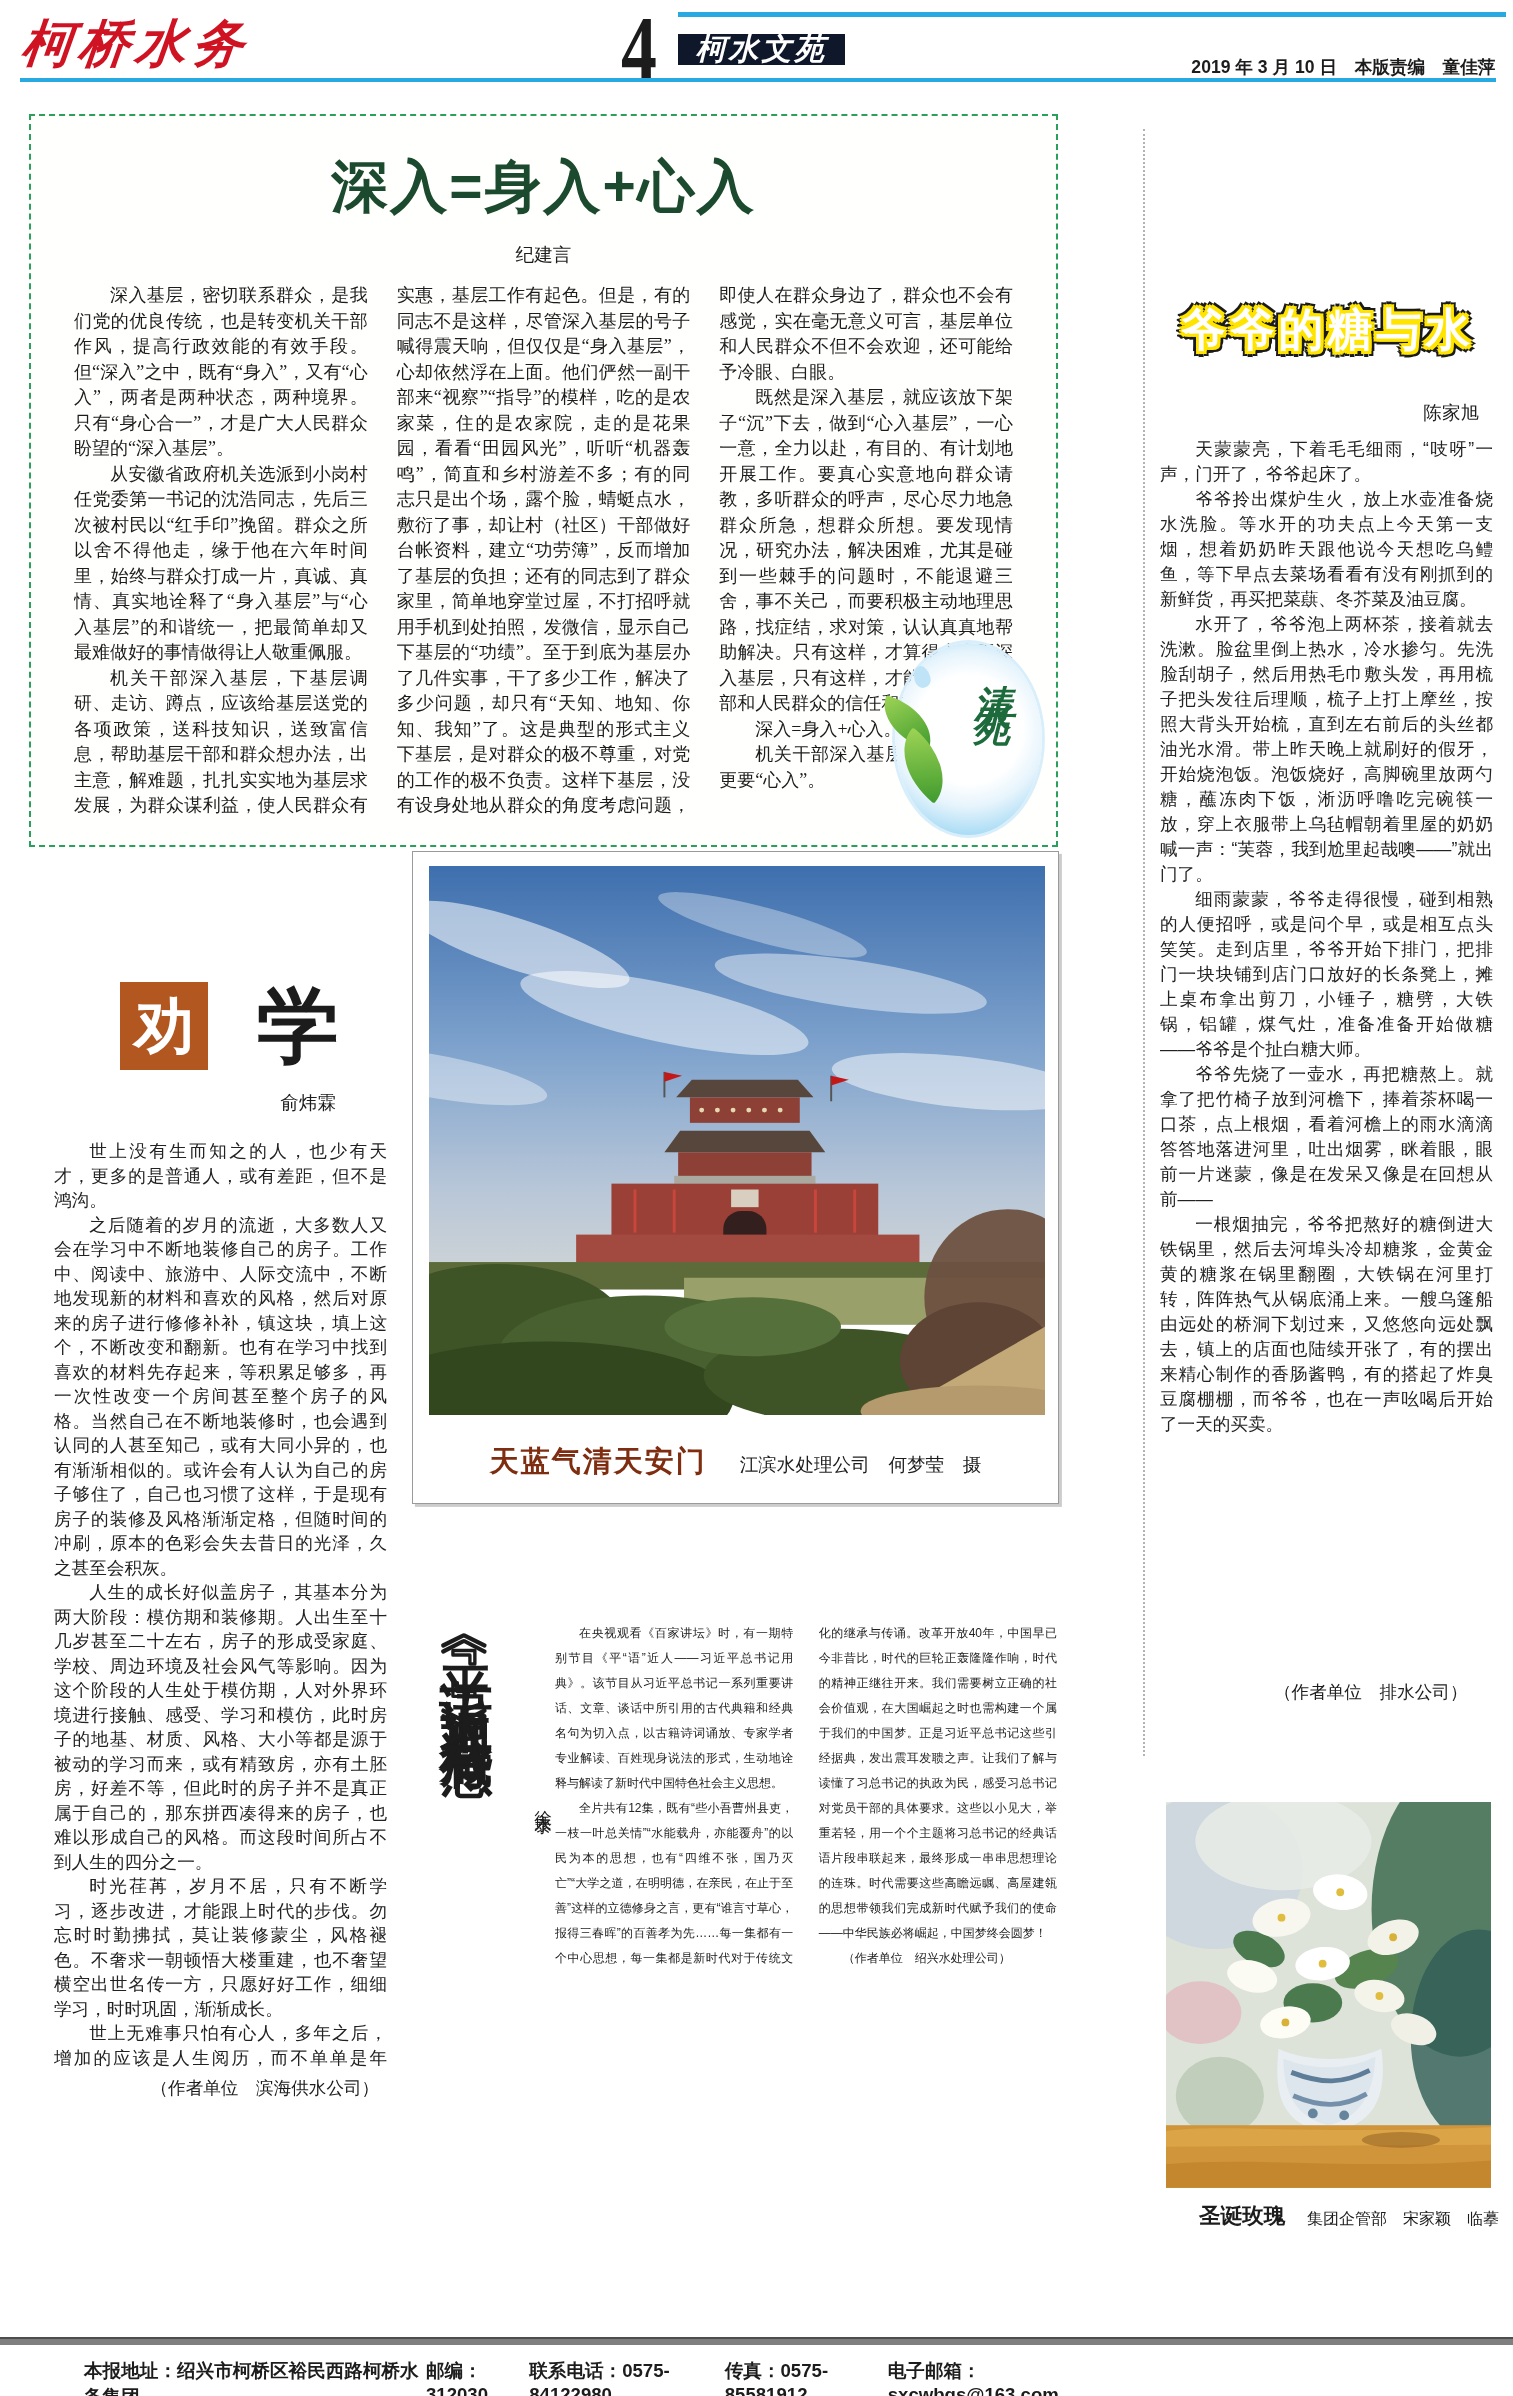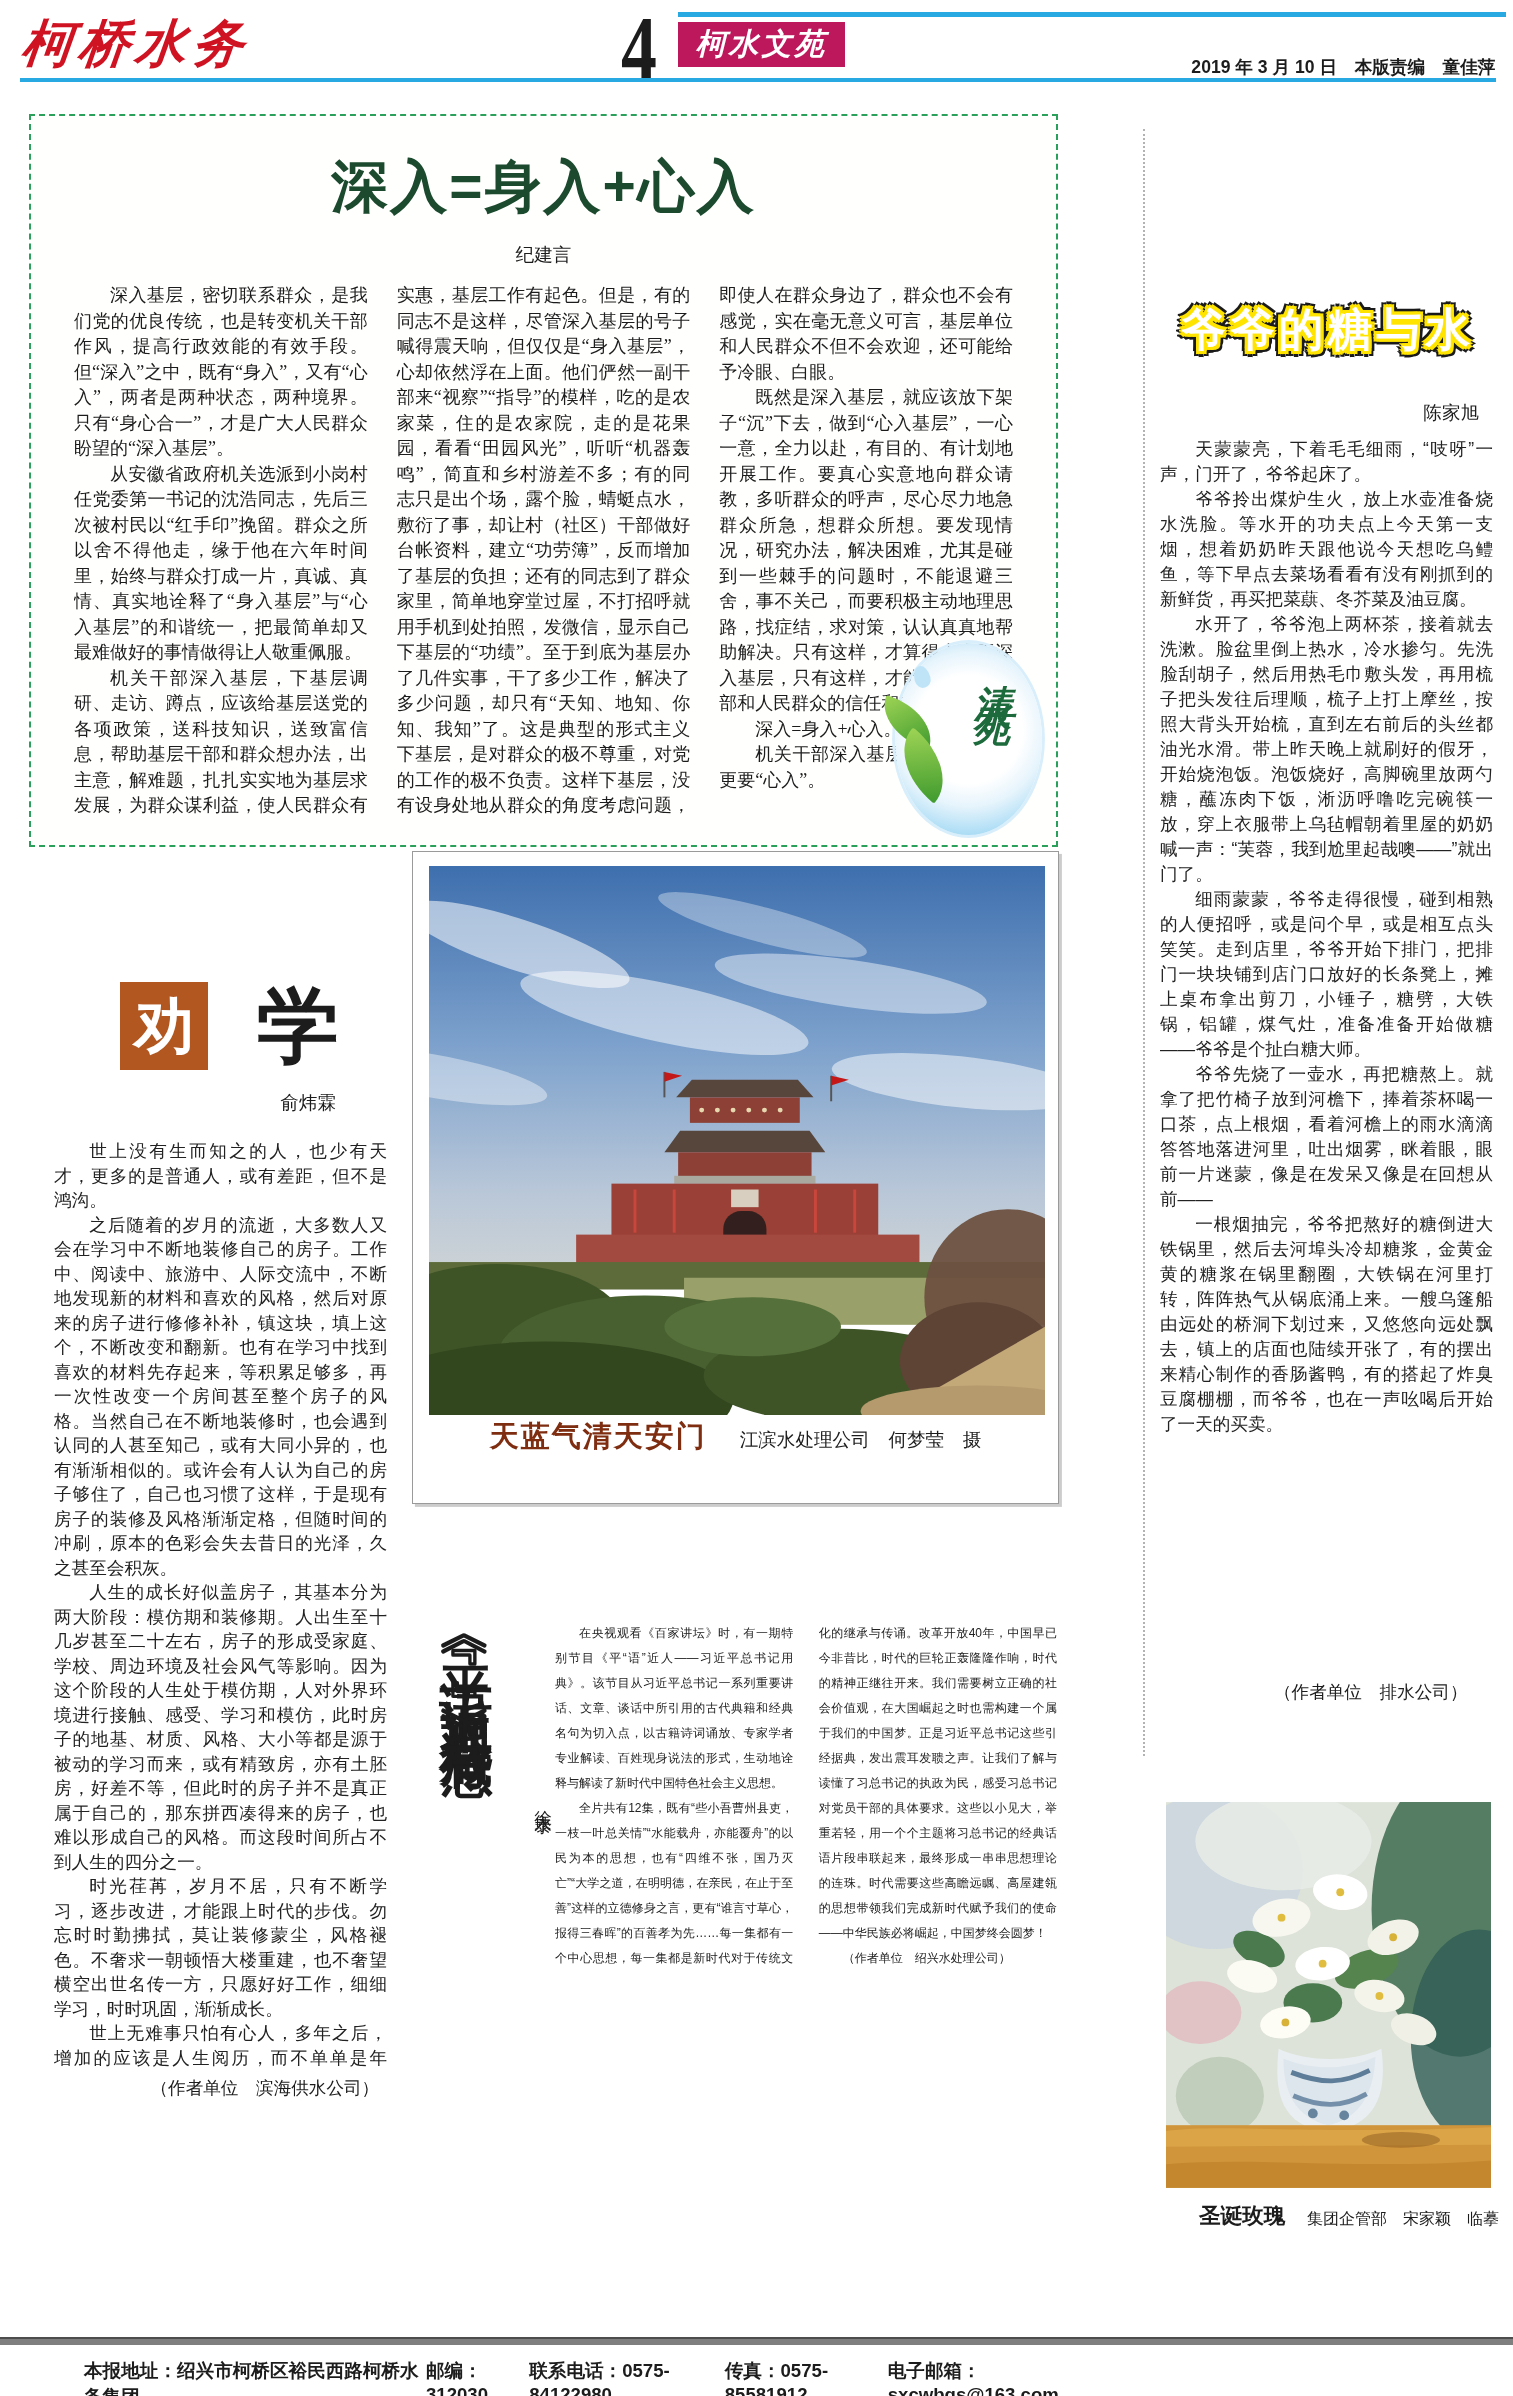--- a/index.html
+++ b/index.html
@@ -14,22 +14,22 @@
     position:absolute; left:21.6px; top:9.8px;
     font-size:51px; font-weight:bold; font-style:italic;
     color:#cf1322; letter-spacing:5.9px; transform:skewX(-6deg);
   }
   .cyan-top-line { position:absolute; left:678px; top:11.8px; width:828px; height:4.9px; background:#29a9e1; }
   .page-number {
     position:absolute; left:616px; top:2px; font-size:92px; font-weight:900;
     font-family:"Liberation Serif", serif; line-height:1; transform:scaleX(.78);
   }
   .section-box {
-    position:absolute; left:678px; top:22px; width:167px; height:45px;
-    background:#be185d; color:#fff; display:flex; align-items:center; justify-content:center;
+    position:absolute; left:678px; top:34px; width:167px; height:31px;
+    background:#0f172a; color:#fff; display:flex; align-items:center; justify-content:center;
     font-size:30px; font-weight:bold; font-style:italic; letter-spacing:2.9px;
   }
   .date-editor { position:absolute; right:17.6px; top:55px; font-size:17.6px; font-weight:bold; font-family:"Liberation Sans", sans-serif; }
   .cyan-rule { position:absolute; left:19.6px; top:78px; width:1476px; height:3.9px; background:#29a9e1; }
 
   
   .lead-box {
     position:absolute; left:29px; top:114px; width:1029px; height:733px;
     border:2.9px dashed #2ba05a; background:#fffffd;
   }
@@ -106,21 +106,21 @@
   }
   .quan-byline { position:absolute; left:54px; top:2076px; width:333px; text-align:right; padding-right:7.8px; font-size:17.6px; }
 
   
   .photo-frame {
     position:absolute; left:412px; top:851px; width:647px; height:653px;
     background:#fff; border:1px solid #9a9a9a; box-shadow:2.9px 2.9px 0 #cccccc;
     padding:13.7px 15.7px;
   }
   .photo-frame svg { display:block; width:616px; height:549px; }
-  .photo-caption { margin-top:2px; display:flex; justify-content:center; gap:33px; align-items:baseline; }
+  .photo-caption { margin-top:27px; display:flex; justify-content:center; gap:33px; align-items:baseline; }
   .photo-caption .cap-title { font-size:29px; font-weight:900; color:#7e2d10; font-family:"Liberation Sans", sans-serif; letter-spacing:2px; }
   .photo-caption .cap-credit { font-size:18.6px; }
 
   
   .pingyu-title {
     position:absolute; left:427px; top:1617px; height:659px;
     writing-mode:vertical-rl; font-size:53px; font-weight:900;
     font-family:"Liberation Sans", sans-serif; letter-spacing:7.8px; line-height:1.5;
   }
   .pingyu-author { position:absolute; left:531px; top:1796px; writing-mode:vertical-rl; font-size:17.6px; letter-spacing:3.9px; }

